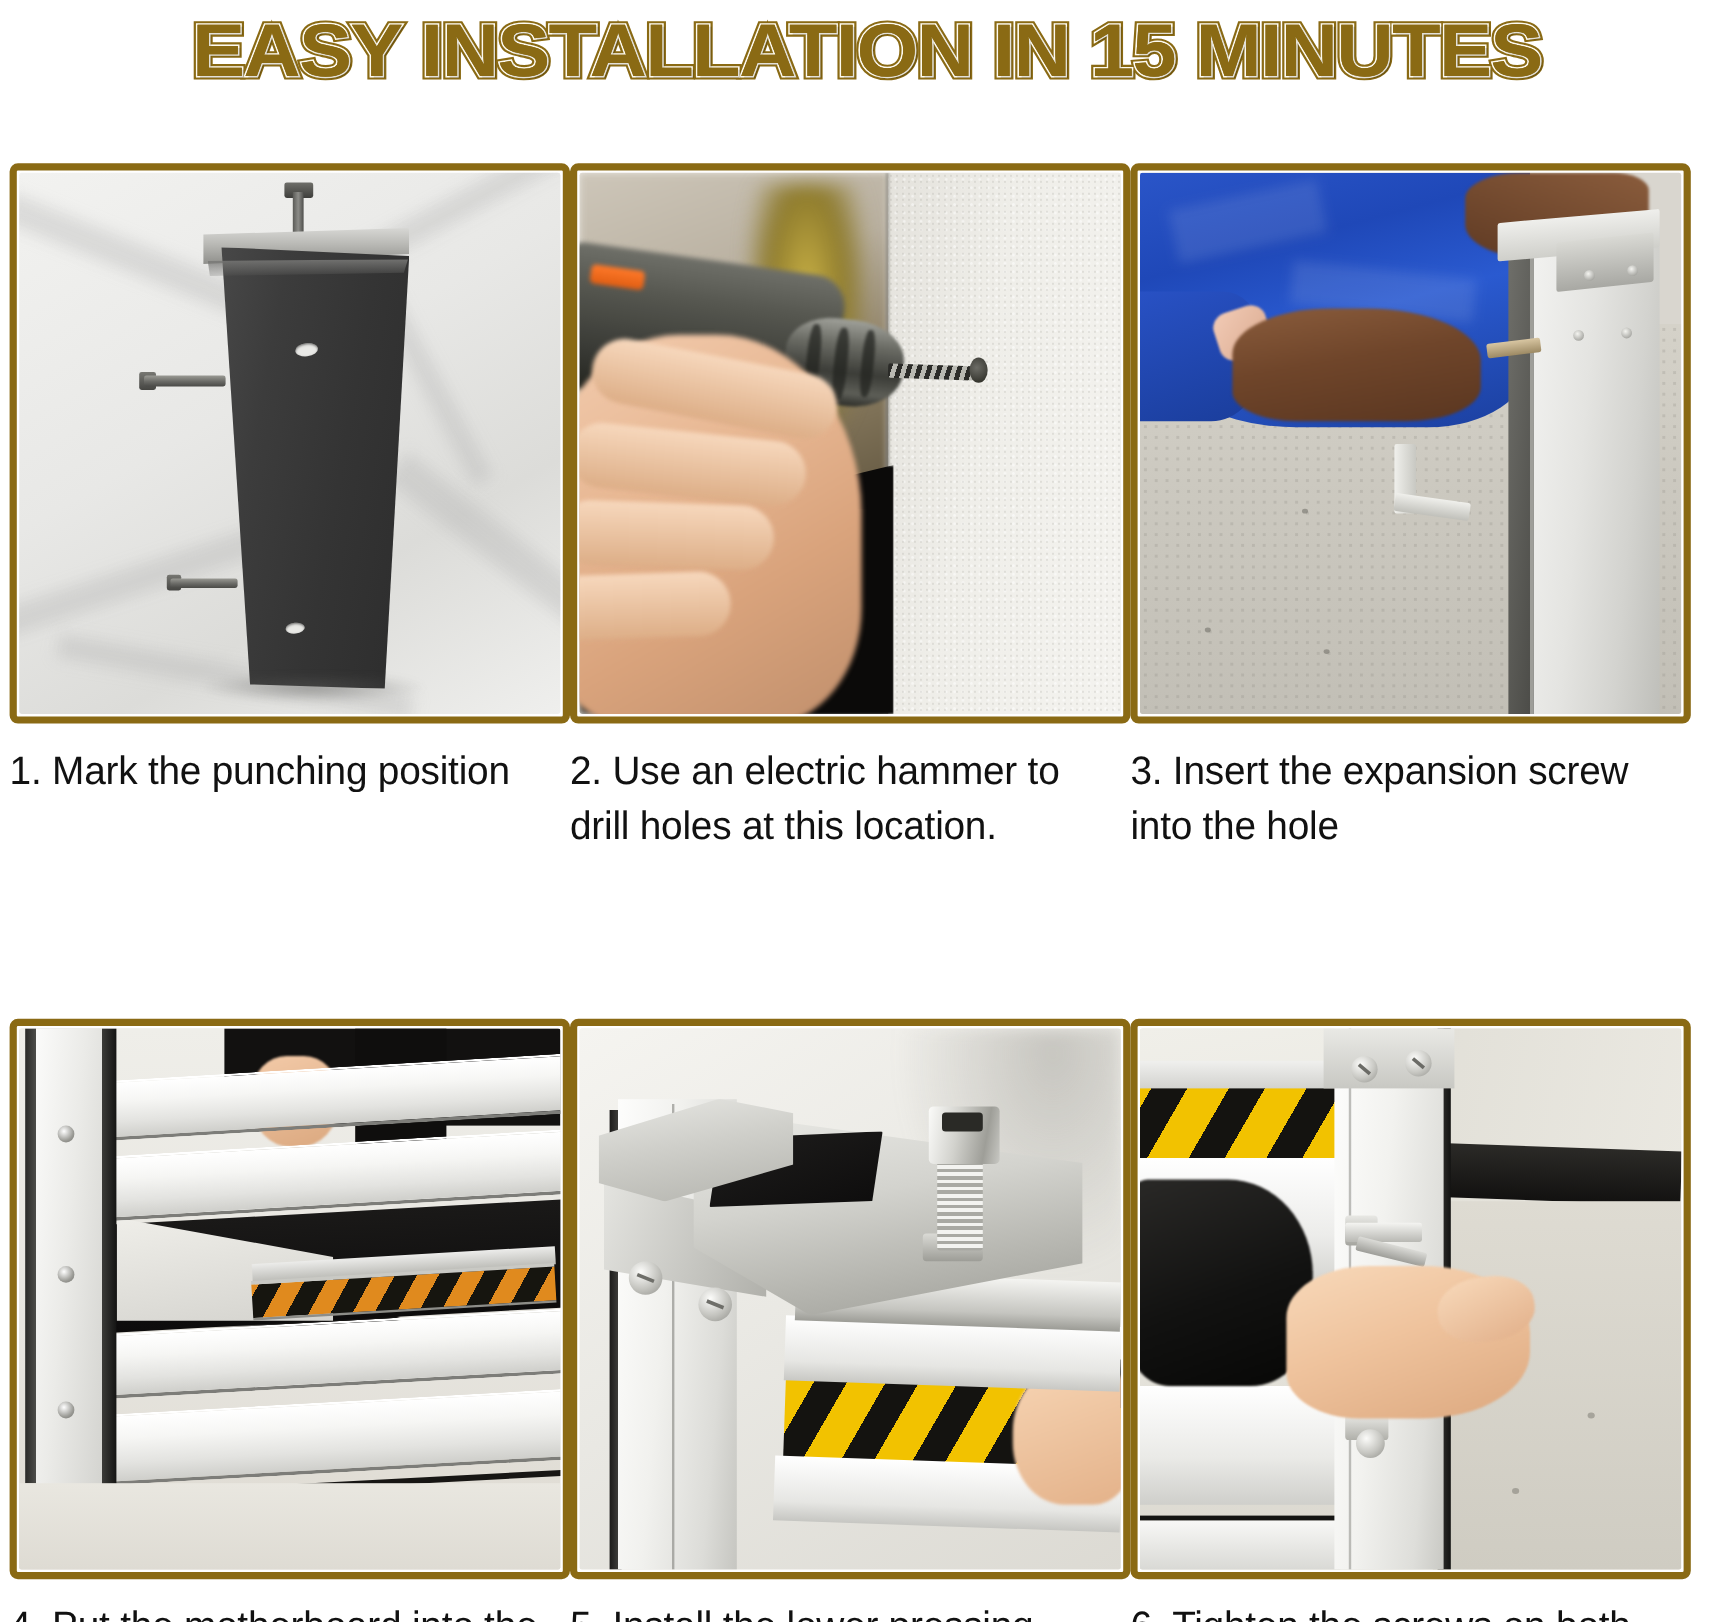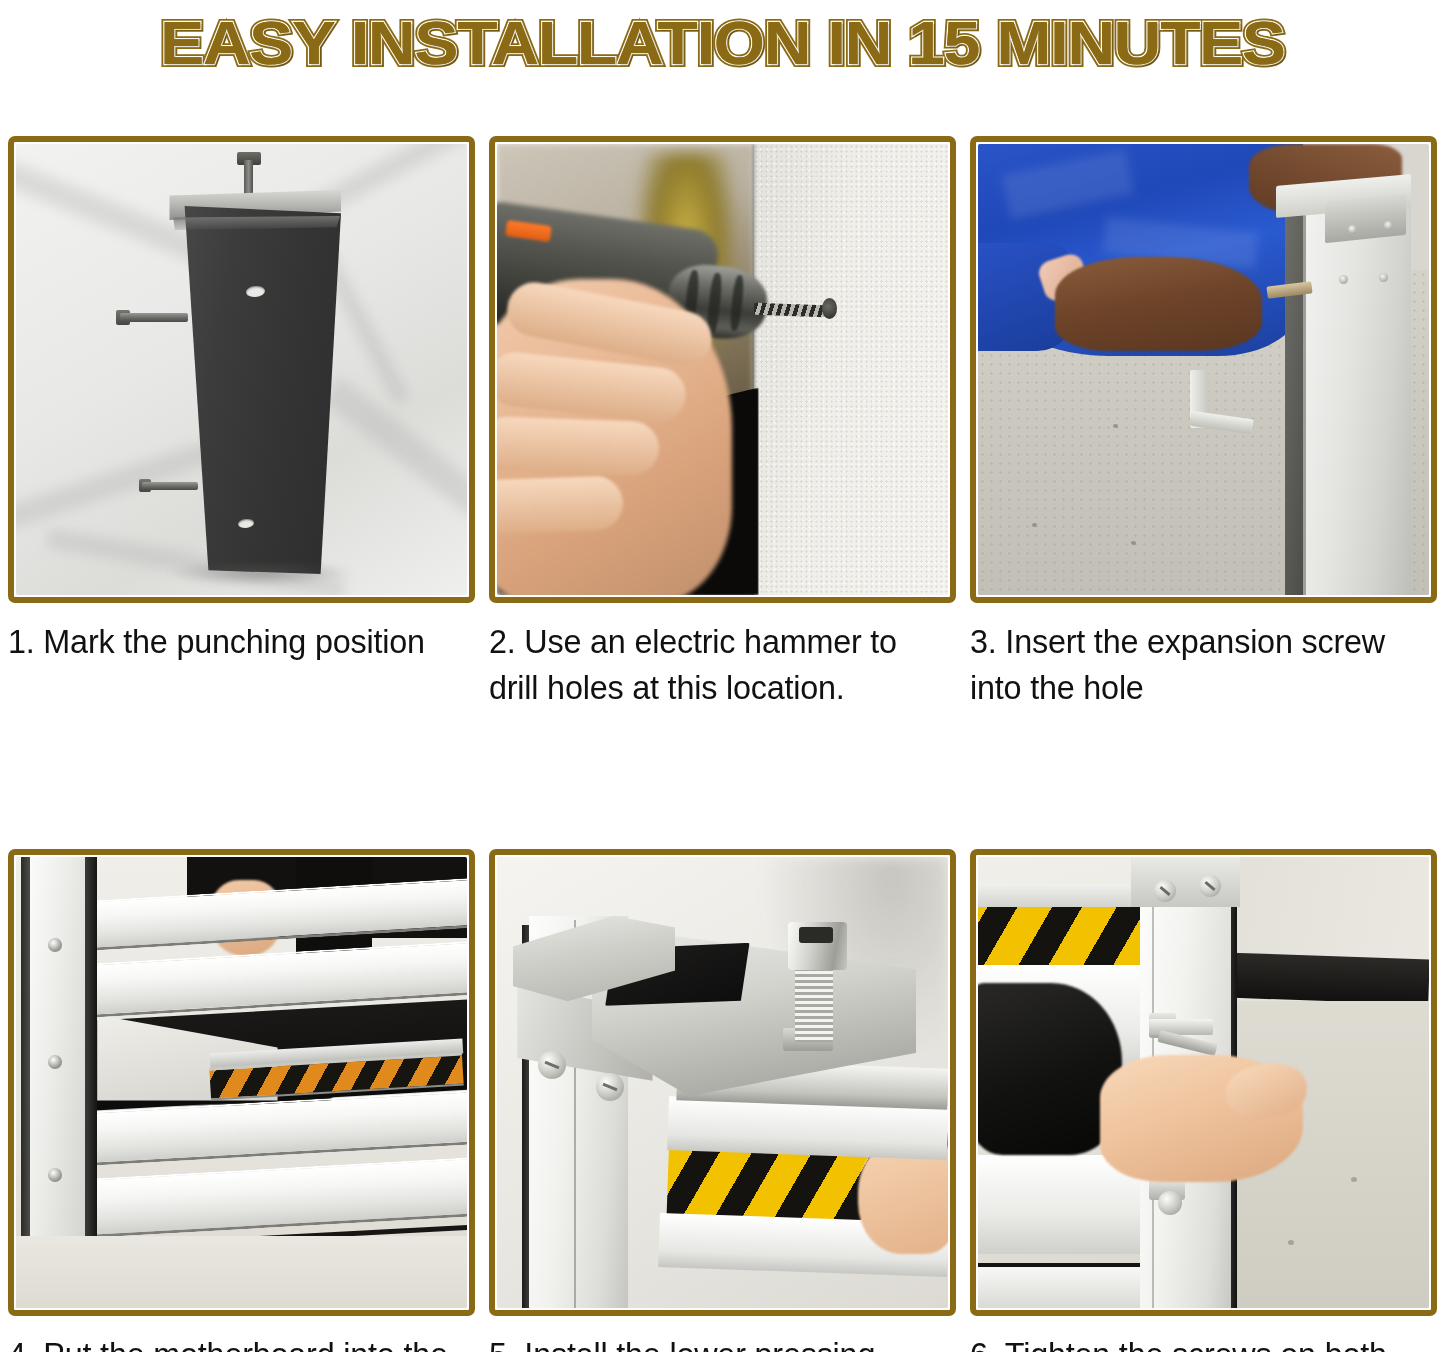--- a/index.html
+++ b/index.html
@@ -55,21 +55,20 @@
   }
 
   
   .grid {
     position: absolute;
     left: 8px; top: 136px;
     width: 1429px;
   }
   .row {
     display: flex;
-    gap: 14px;
     width: 1429px;
   }
   .row-2 { margin-top: 138px; }
 
   .cell { width: 467px; }
 
   .photo-frame {
     width: 467px;
     height: 467px;
     border: 6px solid #8a6a14;

